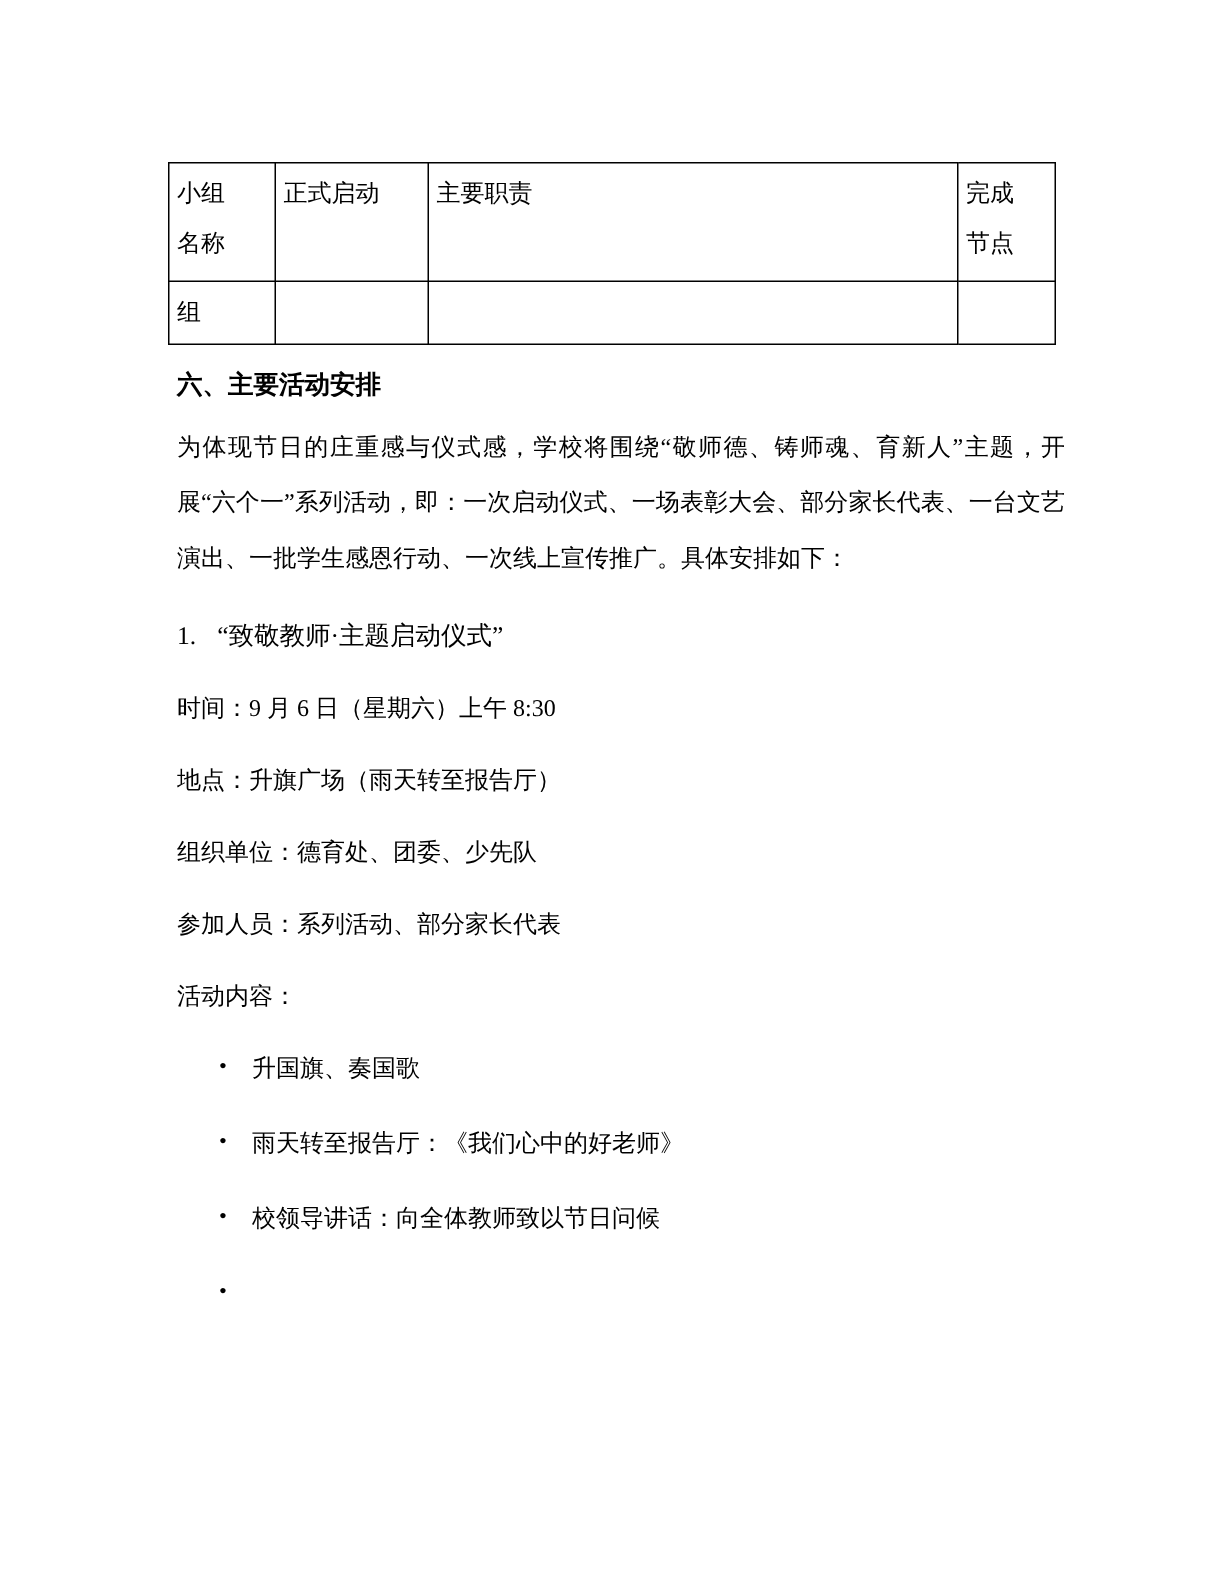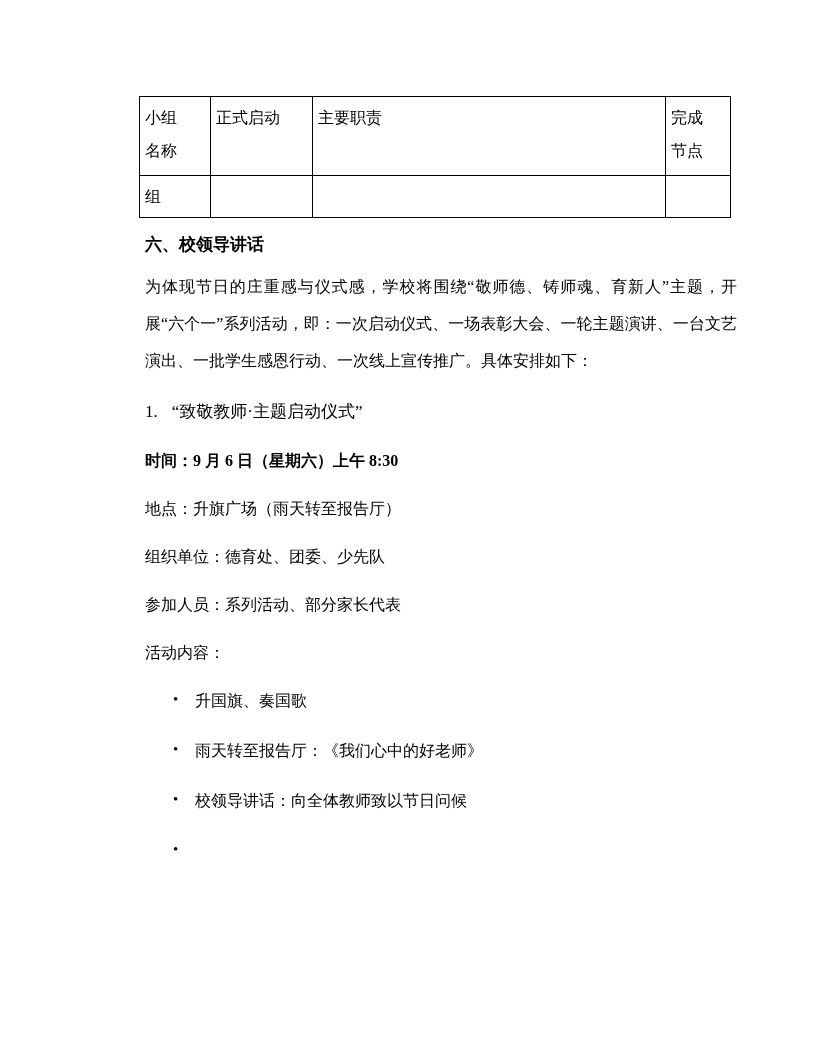--- a/index.html
+++ b/index.html
@@ -12,23 +12,22 @@
     width: 816px;
     height: 1056px;
     background: #ffffff;
     color: #000000;
     font-family: "Liberation Serif", "DejaVu Serif", serif;
     overflow: hidden;
   }
   .content {
     position: absolute;
     left: 118px;
-    top: 96px;
+    top: 108px;
     width: 592px;
-    margin-left: 27px;
   }
   
   table.resp-table {
     border-collapse: collapse;
     table-layout: fixed;
     width: 591px;
     margin-left: -6px;
   }
   table.resp-table col.c1 { width: 71px; }
   table.resp-table col.c2 { width: 102px; }
@@ -68,21 +67,21 @@
   }
   .activity-heading .num {
     display: inline-block;
     margin-right: 14px;
   }
   .detail-line {
     margin: 27px 0 0 0;
     font-size: 16px;
     line-height: 21px;
   }
-  .detail-line.first { margin-top: 26px; font-weight: bold; }
+  .detail-line.first { margin-top: 26px; }
   .bullet-list {
     margin: 27px 0 0 0;
     padding: 0;
     list-style: none;
   }
   .bullet-item {
     position: relative;
     padding-left: 50px;
     font-size: 16px;
     line-height: 21px;
@@ -119,23 +118,23 @@
         </tr>
         <tr class="data-row">
           <td>组</td>
           <td></td>
           <td></td>
           <td></td>
         </tr>
       </tbody>
     </table>
 
-    <div class="sec-heading">六、校领导讲话</div>
+    <div class="sec-heading">六、主要活动安排</div>
 
-    <p class="intro-para">为体现节日的庄重感与仪式感，学校将围绕“敬师德、铸师魂、育新人”主题，开展“六个一”系列活动，即：一次启动仪式、一场表彰大会、一轮主题演讲、一台文艺演出、一批学生感恩行动、一次线上宣传推广。具体安排如下：</p>
+    <p class="intro-para">为体现节日的庄重感与仪式感，学校将围绕“敬师德、铸师魂、育新人”主题，开展“六个一”系列活动，即：一次启动仪式、一场表彰大会、部分家长代表、一台文艺演出、一批学生感恩行动、一次线上宣传推广。具体安排如下：</p>
 
     <div class="activity-heading">
       <span class="num">1.</span><span>“致敬教师·主题启动仪式”</span>
     </div>
 
     <div class="detail-line first">时间：9 月 6 日（星期六）上午 8:30</div>
     <div class="detail-line">地点：升旗广场（雨天转至报告厅）</div>
     <div class="detail-line">组织单位：德育处、团委、少先队</div>
     <div class="detail-line">参加人员：系列活动、部分家长代表</div>
     <div class="detail-line">活动内容：</div>

